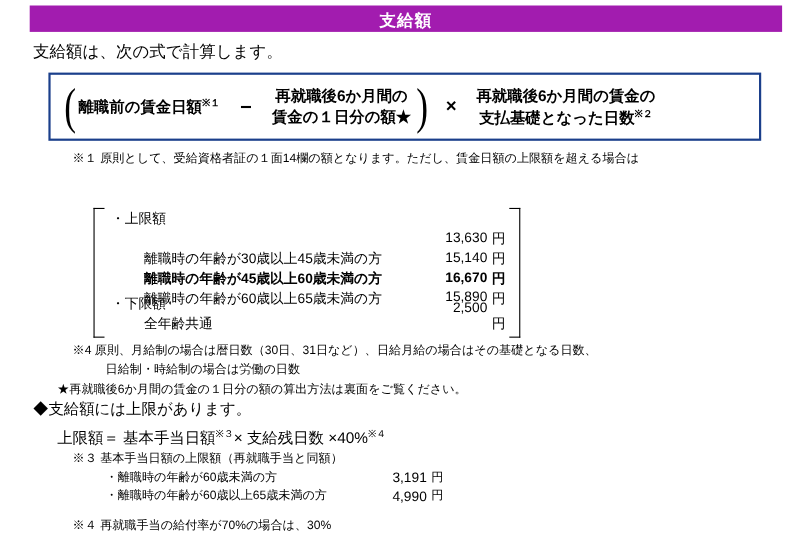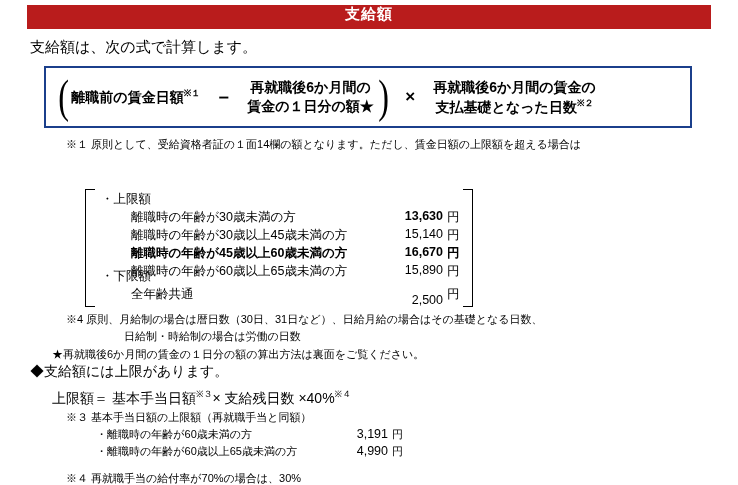--- a/index.html
+++ b/index.html
@@ -19,26 +19,26 @@
     height: 485px;
     padding: 0;
   }
   
   .header-bar {
     position: absolute;
     left: 27px;
     top: 5px;
     width: 684px;
     height: 24px;
-    background: #b91c1c;
+    background: #a21caf;
     color: #ffffff;
     font-size: 15px;
     font-weight: bold;
     display: flex;
-    align-items: flex-start;
+    align-items: flex-end;
     justify-content: center;
     letter-spacing: 1px;
   }
   .intro {
     position: absolute;
     left: 30px;
     top: 38px;
     font-size: 15px;
   }
   
@@ -129,21 +129,21 @@
   }
   .amt {
     position: absolute;
     font-size: 12.5px;
     text-align: right;
     width: 90px;
   }
   .bold { font-weight: bold; }
 
   .n2 { left: 66px; top: 312px; }
-  .n2b { left: 96px; top: 329px; margin-left: 28px; }
+  .n2b { left: 96px; top: 329px; }
   .starnote { left: 52px; top: 347px; }
 
   .diamond-sec { left: 30px; top: 361px; font-size: 14px; }
   .upper-line { left: 52px; top: 388px; font-size: 14px; }
   .n3 { left: 66px; top: 410px; }
   .n3a { left: 96px; top: 427px; }
   .n3b { left: 96px; top: 444px; }
   .n3c { left: 96px; top: 461px; }
 
   .sup-s { font-size: 9px; vertical-align: super; }
@@ -178,22 +178,21 @@
   </div>
 
   <div class="note n1">※１ 原則として、受給資格者証の１面14欄の額となります。ただし、賃金日額の上限額を超える場合は</div>
 
   <div class="limit-wrap">
     <div class="limit-bracket"></div>
     <div class="limit-bracket-r"></div>
 
     <div class="limit-row" style="left:16px; top:2px;">・上限額</div>
 
-    <div class="limit-row" style="left:46px; top:20px;">離職時の年齢が30歳未満の方</div>
-    <div class="amt" style="left:268px; top:20px;font-weight:bold;">13,630</div>
+    <div class="amt" style="left:268px; top:20px;">13,630</div>
     <div class="limit-row" style="left:362px; top:20px;">円</div>
 
     <div class="limit-row" style="left:46px; top:38px;">離職時の年齢が30歳以上45歳未満の方</div>
     <div class="amt" style="left:268px; top:38px;">15,140</div>
     <div class="limit-row" style="left:362px; top:38px;">円</div>
 
     <div class="limit-row bold" style="left:46px; top:56px;">離職時の年齢が45歳以上60歳未満の方</div>
     <div class="amt bold" style="left:268px; top:56px;">16,670</div>
     <div class="limit-row bold" style="left:362px; top:56px;">円</div>
 
@@ -201,21 +200,21 @@
     <div class="amt" style="left:268px; top:74px;">15,890</div>
     <div class="limit-row" style="left:362px; top:74px;">円</div>
 
     <div class="limit-row" style="left:16px; top:78px; top:78px;"></div>
 
     <div class="limit-row" style="left:16px; top:78px;"></div>
 
     <div class="limit-row" style="left:16px; top:79px;">・下限額</div>
 
     <div class="limit-row" style="left:46px; top:97px;">全年齢共通</div>
-    <div class="amt" style="left:268px; top:104px;">2,500</div>
+    <div class="amt" style="left:268px; top:84px;">2,500</div>
     <div class="limit-row" style="left:362px; top:97px;">円</div>
   </div>
 
   <div class="note n2">※4 原則、月給制の場合は暦日数（30日、31日など）、日給月給の場合はその基礎となる日数、</div>
   <div class="note n2b">日給制・時給制の場合は労働の日数</div>
   <div class="note starnote">★再就職後6か月間の賃金の１日分の額の算出方法は裏面をご覧ください。</div>
 
   <div class="note diamond-sec">◆支給額には上限があります。</div>
 
   <div class="note upper-line"><span>上限額＝ 基本手当日額</span><span class="sup-s">※３</span><span>× 支給残日数 ×40%</span><span class="sup-s">※４</span></div>

